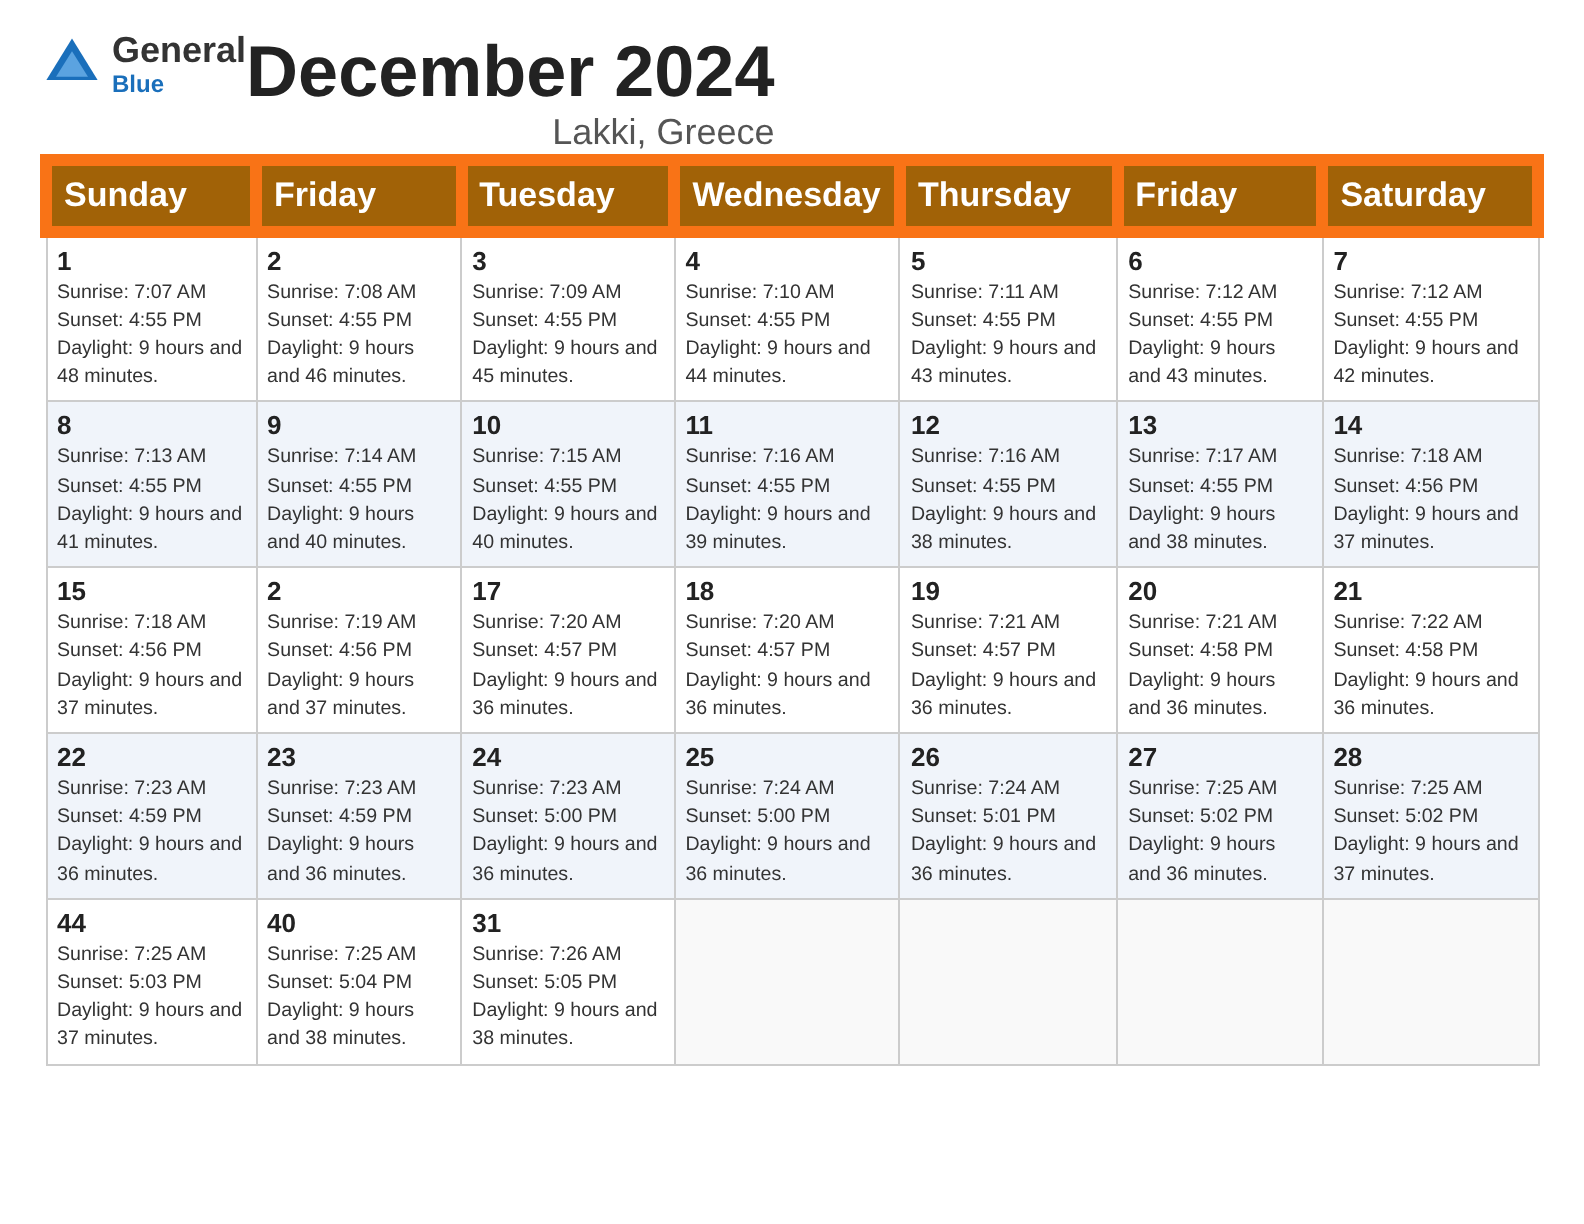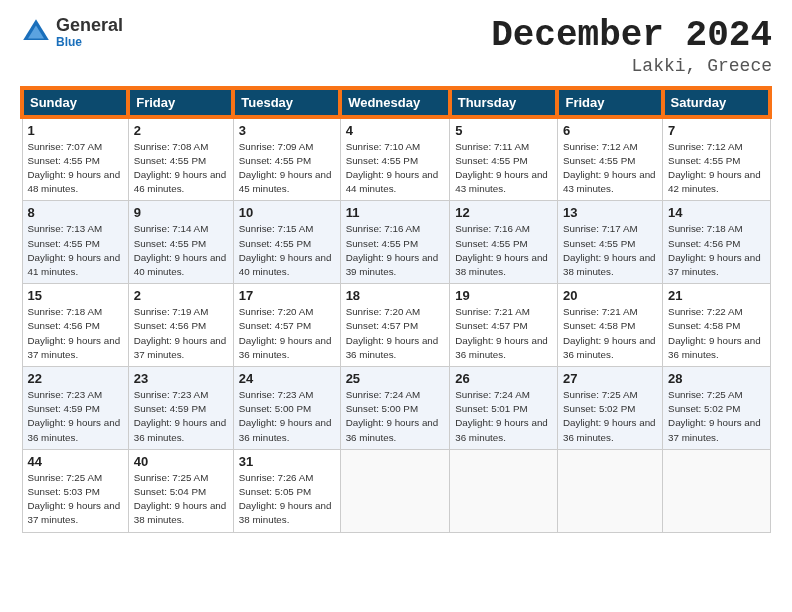--- a/index.html
+++ b/index.html
@@ -10,23 +10,22 @@
       height: 612px;
       overflow: hidden;
     }
     .page {
       width: 792px;
       min-height: 612px;
       padding: 16px 20px 10px 20px;
     }
     .header {
       display: flex;
-      justify-content: space-between;
+      justify-content: flex-start;
       align-items: flex-start;
-      margin-bottom: 10px;
     }
     .logo {
       display: flex;
       align-items: center;
       gap: 4px;
     }
     .logo-text {
       display: flex;
       flex-direction: column;
       line-height: 1.1;
@@ -40,45 +39,44 @@
       font-size: 12px;
       font-weight: bold;
       color: #1a6fbb;
     }
     .logo-icon {
       width: 32px;
       height: 32px;
     }
     .title-block {
       text-align: right;
-      font-family: Liberation Mono, monospace;
     }
     .month-title {
       font-size: 36px;
       font-weight: bold;
       color: #222;
       line-height: 1.1;
     }
     .location {
       font-size: 18px;
       color: #555;
     }
     table {
       width: 100%;
       border-collapse: collapse;
       font-size: 10.5px;
     }
     thead tr th {
-      background: #0c4a6e;
+      background: #a16207;
       color: #fff;
       padding: 5px 6px;
       text-align: left;
-      font-size: 13px;
+      font-size: 17px;
       font-weight: bold;
-      border: 4px solid #f97316;
+      border: 6px solid #f97316;
     }
     tbody tr td {
       border: 1px solid #ccc;
       padding: 4px 5px;
       vertical-align: top;
       width: 113px;
       min-height: 70px;
       background: #fff;
     }
     tbody tr:nth-child(even) td {

